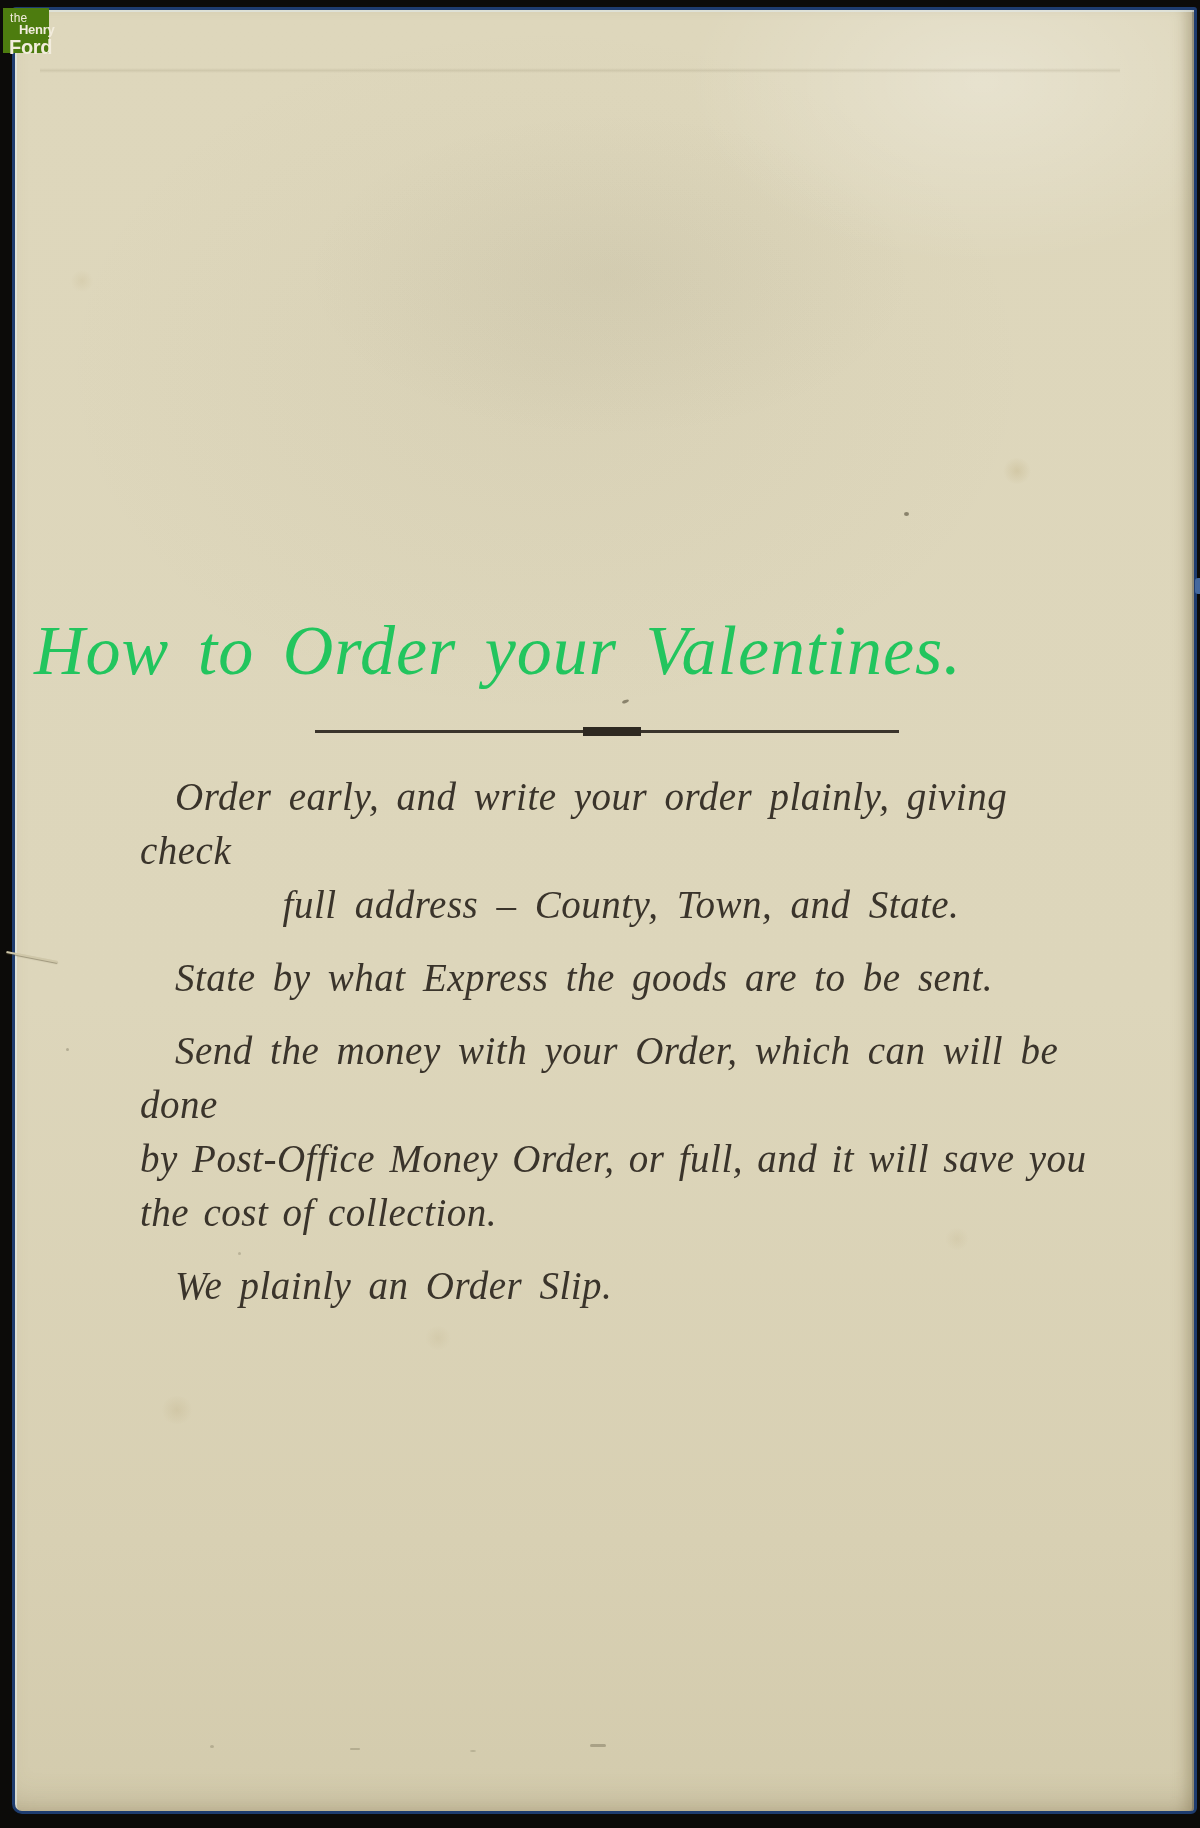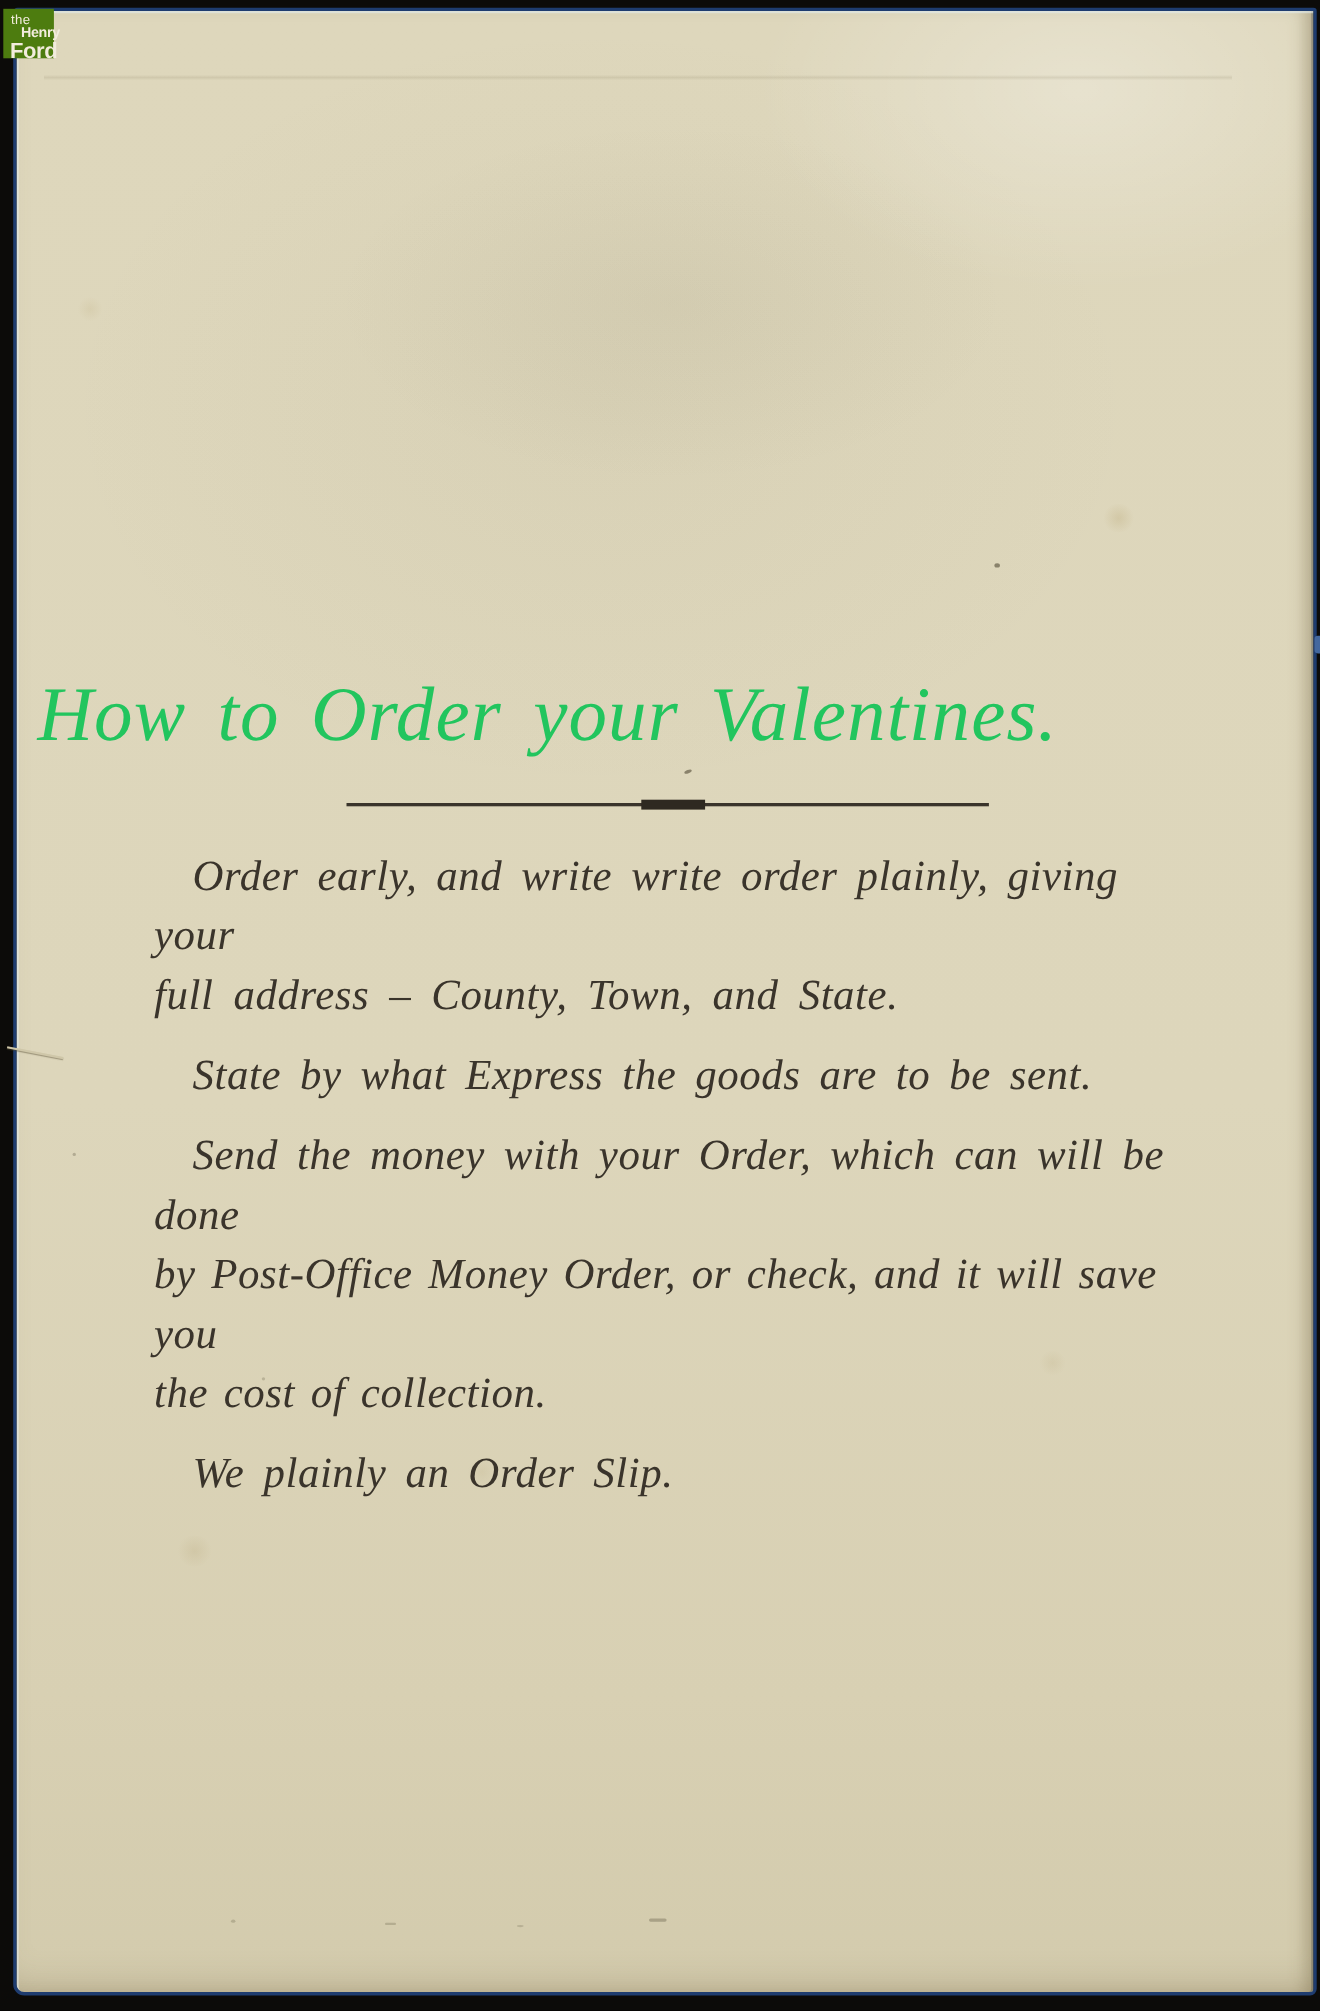--- a/index.html
+++ b/index.html
@@ -46,21 +46,21 @@
     display:block;
   }
   .body-text{
     position:absolute; top:770px; left:140px; width:962px;
     font-style:italic; font-size:39px; line-height:54px;
     letter-spacing:.5px; word-spacing:5px;
   }
   .body-text p{margin:0 0 19px 0;}
   .line{display:block;}
   .ind{text-indent:35px;}
-  .ws8{word-spacing:8px;}
+  .ws8{word-spacing:8px;text-align:center;}
   .ws7{word-spacing:7px;}
   .ws4{word-spacing:4px;}
   
   .logo{
     position:absolute; left:3px; top:8px;
     width:46px; height:45px;
     background:#4d7c0f;
     color:#f2ecdd;
     font-family:"Liberation Sans", sans-serif;
     z-index:5;
@@ -122,31 +122,31 @@
 
     <h1 class="title">How to Order your Valentines.</h1>
 
     <div class="divider">
       <span class="divider-thick"></span>
     </div>
 
     <div class="body-text">
 
       <p>
-        <span class="line ind ws7">Order early, and write write order plainly, giving your</span>
+        <span class="line ind ws7">Order early, and write your order plainly, giving check</span>
         <span class="line ws8">full address – County, Town, and State.</span>
       </p>
 
       <p>
         <span class="line ind ws7">State by what Express the goods are to be sent.</span>
       </p>
 
       <p>
         <span class="line ind ws7">Send the money with your Order, which can will be done</span>
-        <span class="line ws4">by Post-Office Money Order, or check, and it will save you</span>
+        <span class="line ws4">by Post-Office Money Order, or full, and it will save you</span>
         <span class="line ws4">the cost of collection.</span>
       </p>
 
       <p>
         <span class="line ind ws7">We plainly an Order Slip.</span>
       </p>
 
     </div>
   </div>
 

